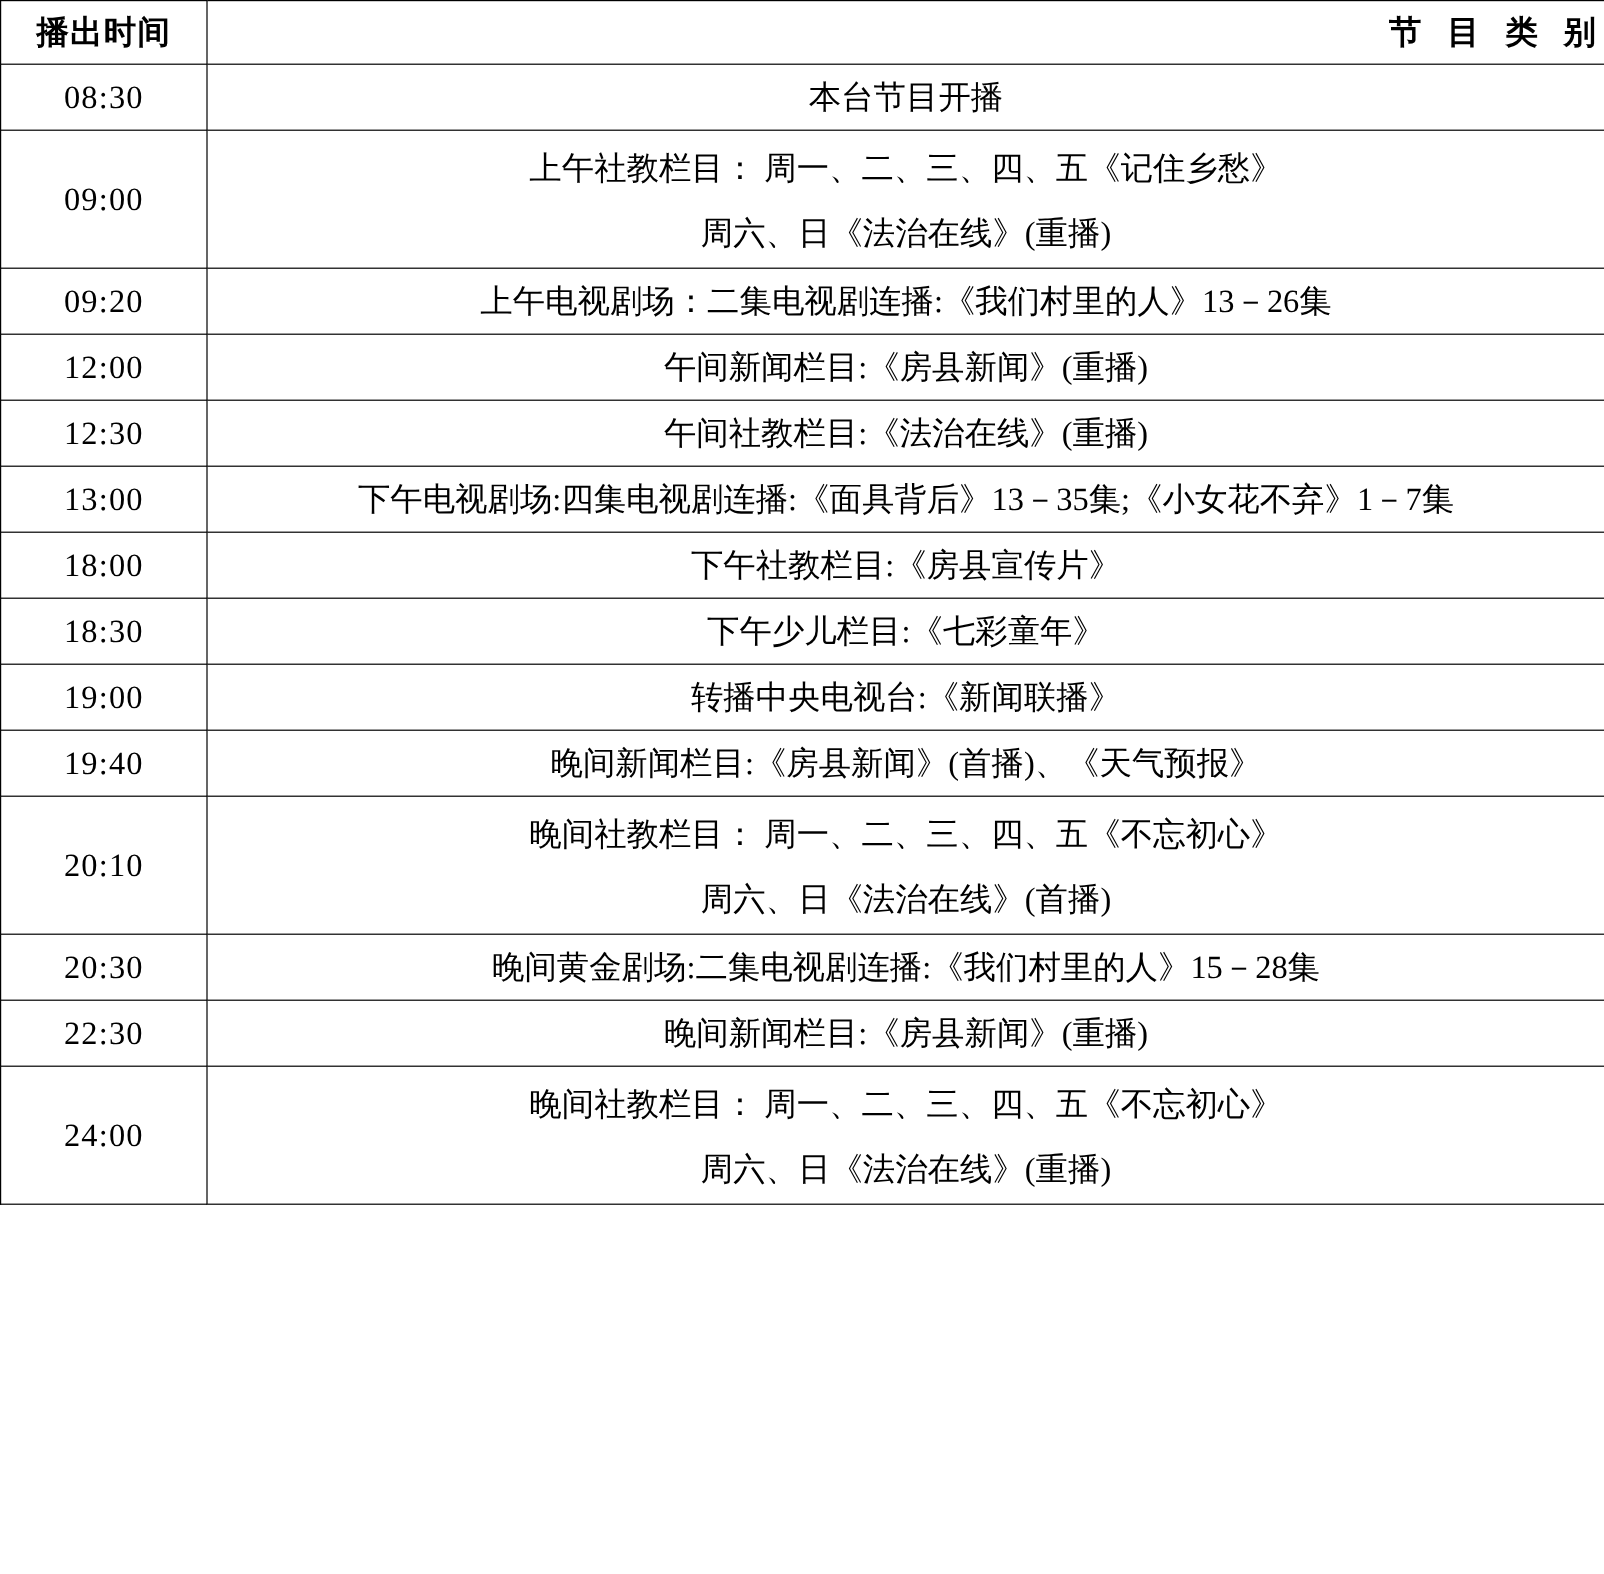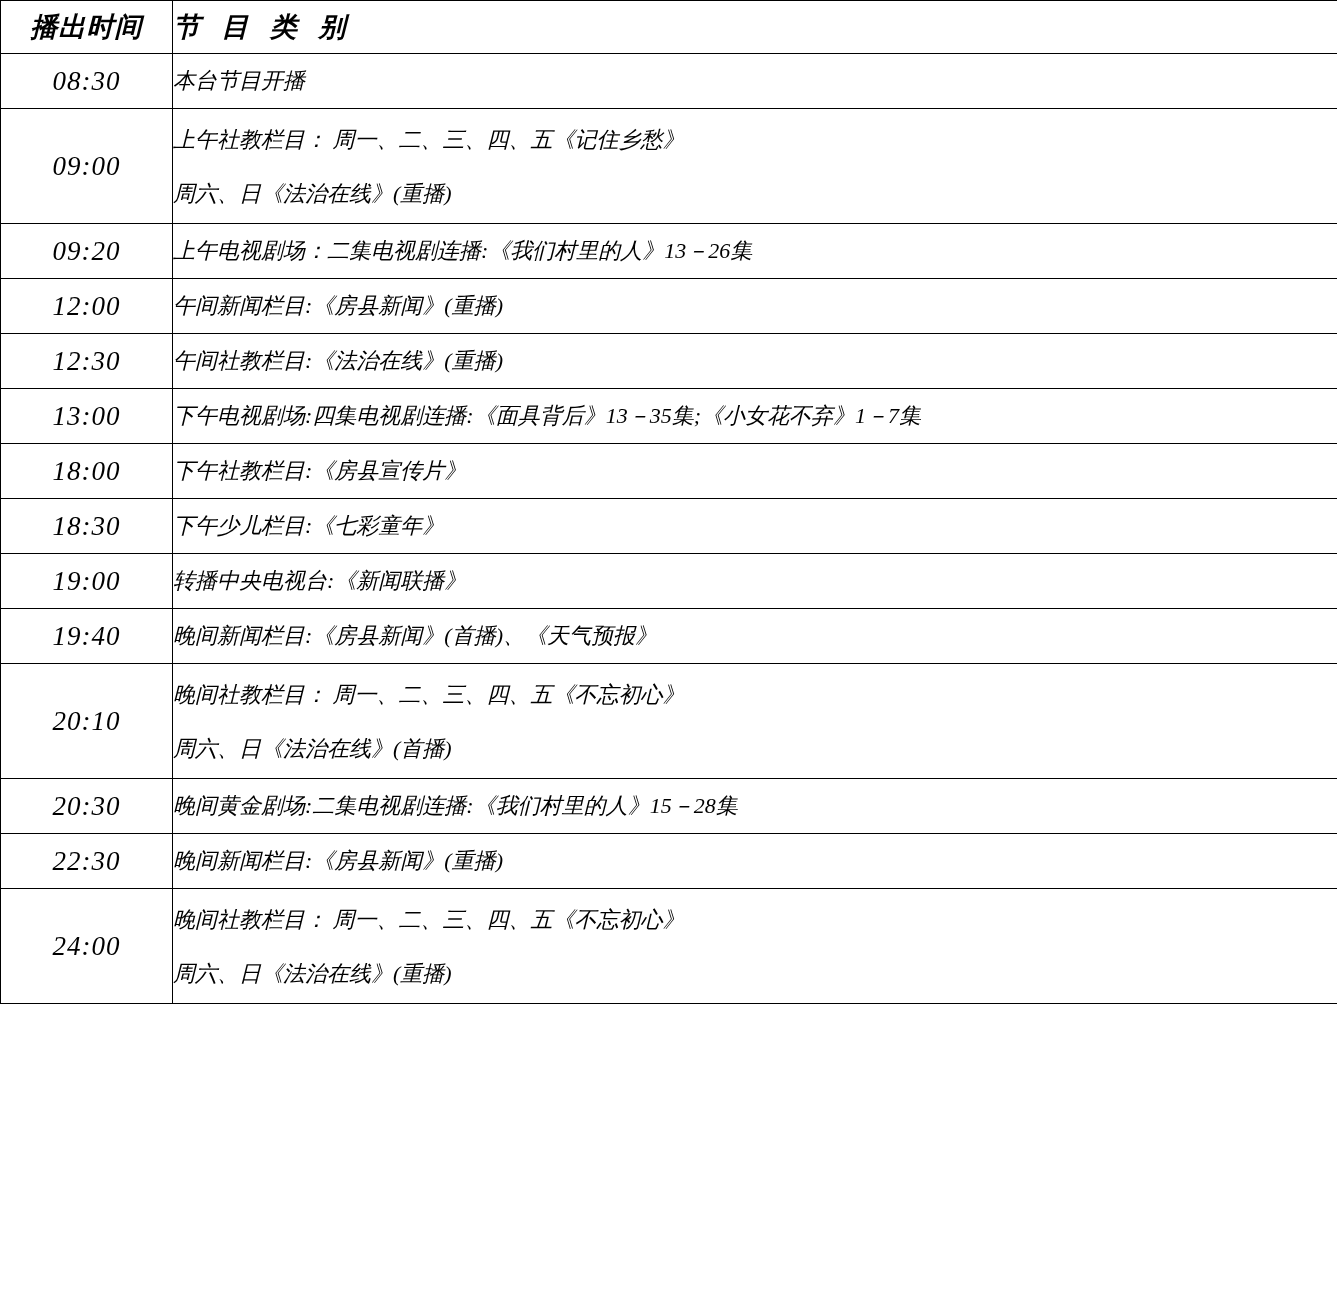--- a/index.html
+++ b/index.html
@@ -15,53 +15,52 @@
   }
   .schedule-table {
     width: 1337px;
     border-collapse: collapse;
     table-layout: fixed;
   }
   .schedule-table td, .schedule-table th {
     border: 1px solid #000000;
     padding: 0;
     vertical-align: middle;
-    font-style: italic;
   }
   col.time-col { width: 172px; }
   col.prog-col { width: 1165px; }
 
   .head-time {
     text-align: center;
     font-family: "Liberation Sans", "DejaVu Sans", sans-serif;
     font-weight: bold;
     font-size: 27px;
     letter-spacing: 1px;
     height: 52px;
     line-height: 52px;
   }
   .head-prog {
-    text-align: left;
+    text-align: right;
     font-family: "Liberation Sans", "DejaVu Sans", sans-serif;
     font-weight: bold;
     font-size: 27px;
     letter-spacing: 7px;
     height: 52px;
     line-height: 52px;
     padding-left: 4px;
   }
   .cell-time {
     text-align: center;
     font-size: 27px;
     font-family: "Liberation Serif", "DejaVu Serif", serif;
     letter-spacing: 1px;
   }
   .cell-prog {
-    text-align: left;
-    font-size: 22px;
+    text-align: center;
+    font-size: 27px;
     padding-left: 14px;
     font-family: "Liberation Serif", "DejaVu Serif", serif;
   }
   .row-single .cell-time, .row-single .cell-prog {
     height: 54px;
     line-height: 54px;
   }
   .row-double .cell-time {
     height: 112px;
     text-align: center;

